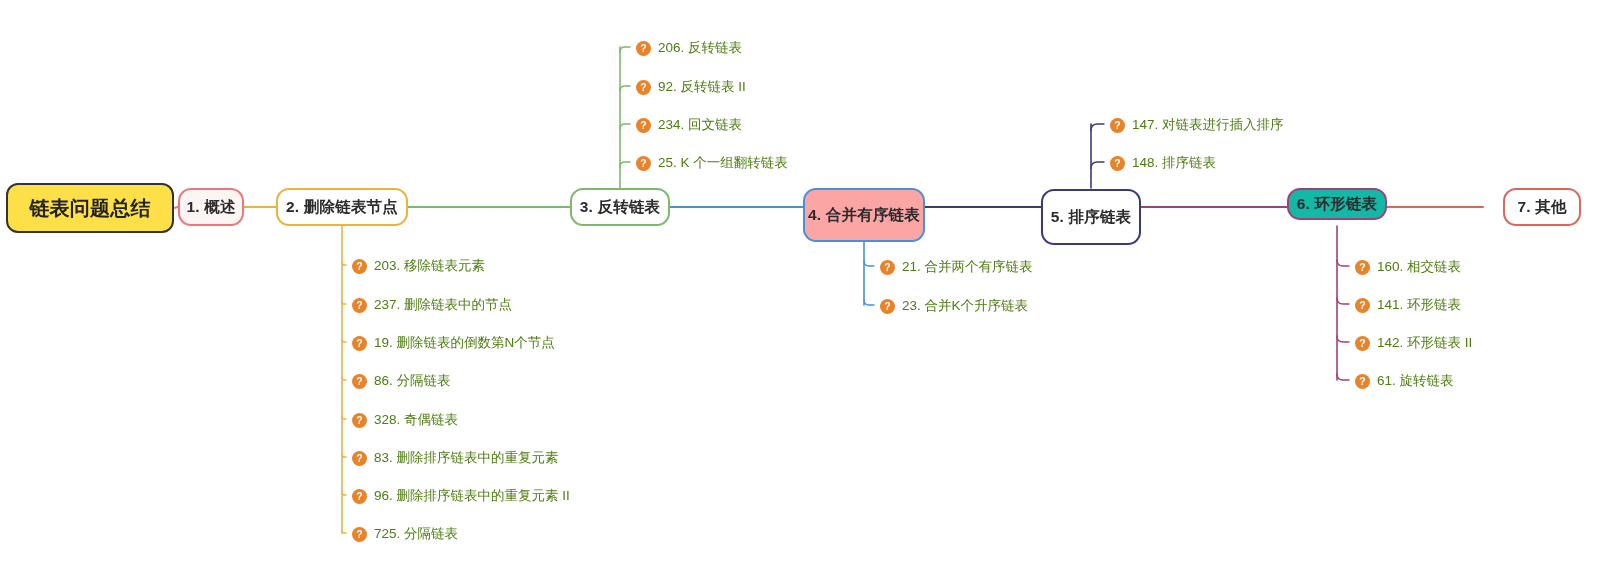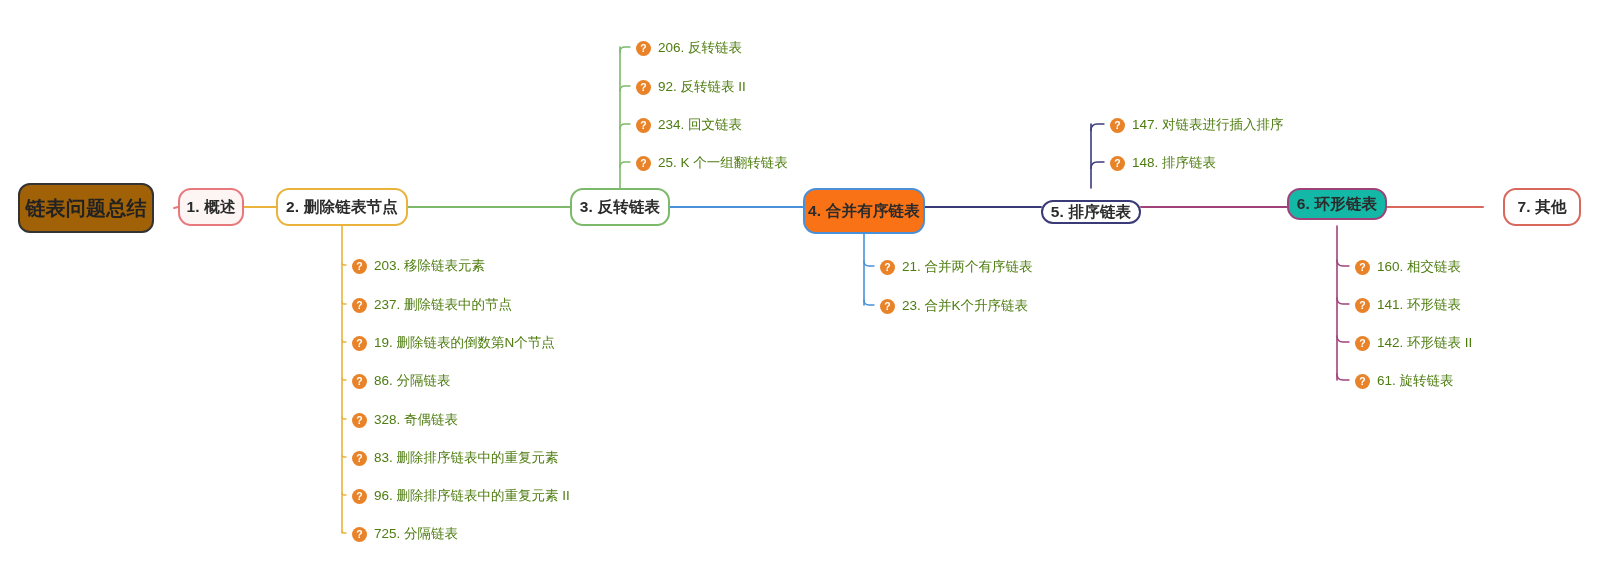--- a/index.html
+++ b/index.html
@@ -119,36 +119,36 @@
       <path d="M 1091 188 L 1091 124" fill="none" stroke="#3b3a78" stroke-width="1.6" stroke-linecap="round"></path>
       <path d="M 1091 130.5 Q 1091 124 1097.5 124 L 1104 124" fill="none" stroke="#3b3a78" stroke-width="1.4" stroke-linecap="round"></path>
       <path d="M 1091 168.5 Q 1091 162 1097.5 162 L 1104 162" fill="none" stroke="#3b3a78" stroke-width="1.4" stroke-linecap="round"></path>
       <path d="M 1337 226 L 1337 380" fill="none" stroke="#a0427a" stroke-width="1.6" stroke-linecap="round"></path>
       <path d="M 1337 260 Q 1337 266 1343 266 L 1349 266" fill="none" stroke="#a0427a" stroke-width="1.4" stroke-linecap="round"></path>
       <path d="M 1337 298 Q 1337 304 1343 304 L 1349 304" fill="none" stroke="#a0427a" stroke-width="1.4" stroke-linecap="round"></path>
       <path d="M 1337 336 Q 1337 342 1343 342 L 1349 342" fill="none" stroke="#a0427a" stroke-width="1.4" stroke-linecap="round"></path>
       <path d="M 1337 374 Q 1337 380 1343 380 L 1349 380" fill="none" stroke="#a0427a" stroke-width="1.4" stroke-linecap="round"></path>
     </svg>
   <div id="nodes-layer">
-      <div class="node root" style="left: 18px; top: 183px; width: 136px; height: 50px; border-color: rgb(51, 51, 51); background: #a16207;">
+      <div class="node root" style="left: 6px; top: 183px; width: 168px; height: 50px; border-color: rgb(51, 51, 51); background: #fde047;">
         <span class="node-label">链表问题总结</span>
       </div>
       <div class="node branch" style="left: 178px; top: 188px; width: 66px; height: 38px; border-color: rgb(232, 120, 124); background: rgb(253, 244, 244);">
         <span class="node-label">1. 概述</span>
       </div>
       <div class="node branch" style="left: 276px; top: 188px; width: 132px; height: 38px; border-color: rgb(233, 179, 60); background: rgb(255, 255, 255);">
         <span class="node-label">2. 删除链表节点</span>
       </div>
       <div class="node branch" style="left: 570px; top: 188px; width: 100px; height: 38px; border-color: rgb(124, 185, 106); background: rgb(255, 255, 255);">
         <span class="node-label">3. 反转链表</span>
       </div>
-      <div class="node branch" style="left: 803px; top: 188px; width: 122px; height: 46px; border-color: rgb(74, 144, 217); background: #f97316; text-align: center;">
+      <div class="node branch" style="left: 803px; top: 188px; width: 122px; height: 54px; border-color: rgb(74, 144, 217); background: #fca5a5; text-align: center;">
         <span class="node-label">4. 合并有序链表</span>
       </div>
-      <div class="node branch" style="left: 1041px; top: 200px; width: 100px; height: 24px; border-color: rgb(59, 58, 120); background: rgb(255, 255, 255);">
+      <div class="node branch" style="left: 1041px; top: 189px; width: 100px; height: 56px; border-color: rgb(59, 58, 120); background: rgb(255, 255, 255);">
         <span class="node-label">5. 排序链表</span>
       </div>
       <div class="node branch" style="left: 1287px; top: 188px; width: 100px; height: 32px; border-color: rgb(160, 66, 122); background: #14b8a6;">
         <span class="node-label">6. 环形链表</span>
       </div>
       <div class="node branch" style="left: 1483px; top: 188px; width: 78px; height: 38px; border-color: rgb(217, 103, 92); background: rgb(255, 255, 255); margin-left: 20px;">
         <span class="node-label">7. 其他</span>
       </div>
     </div>
   <div id="leaves-layer">

